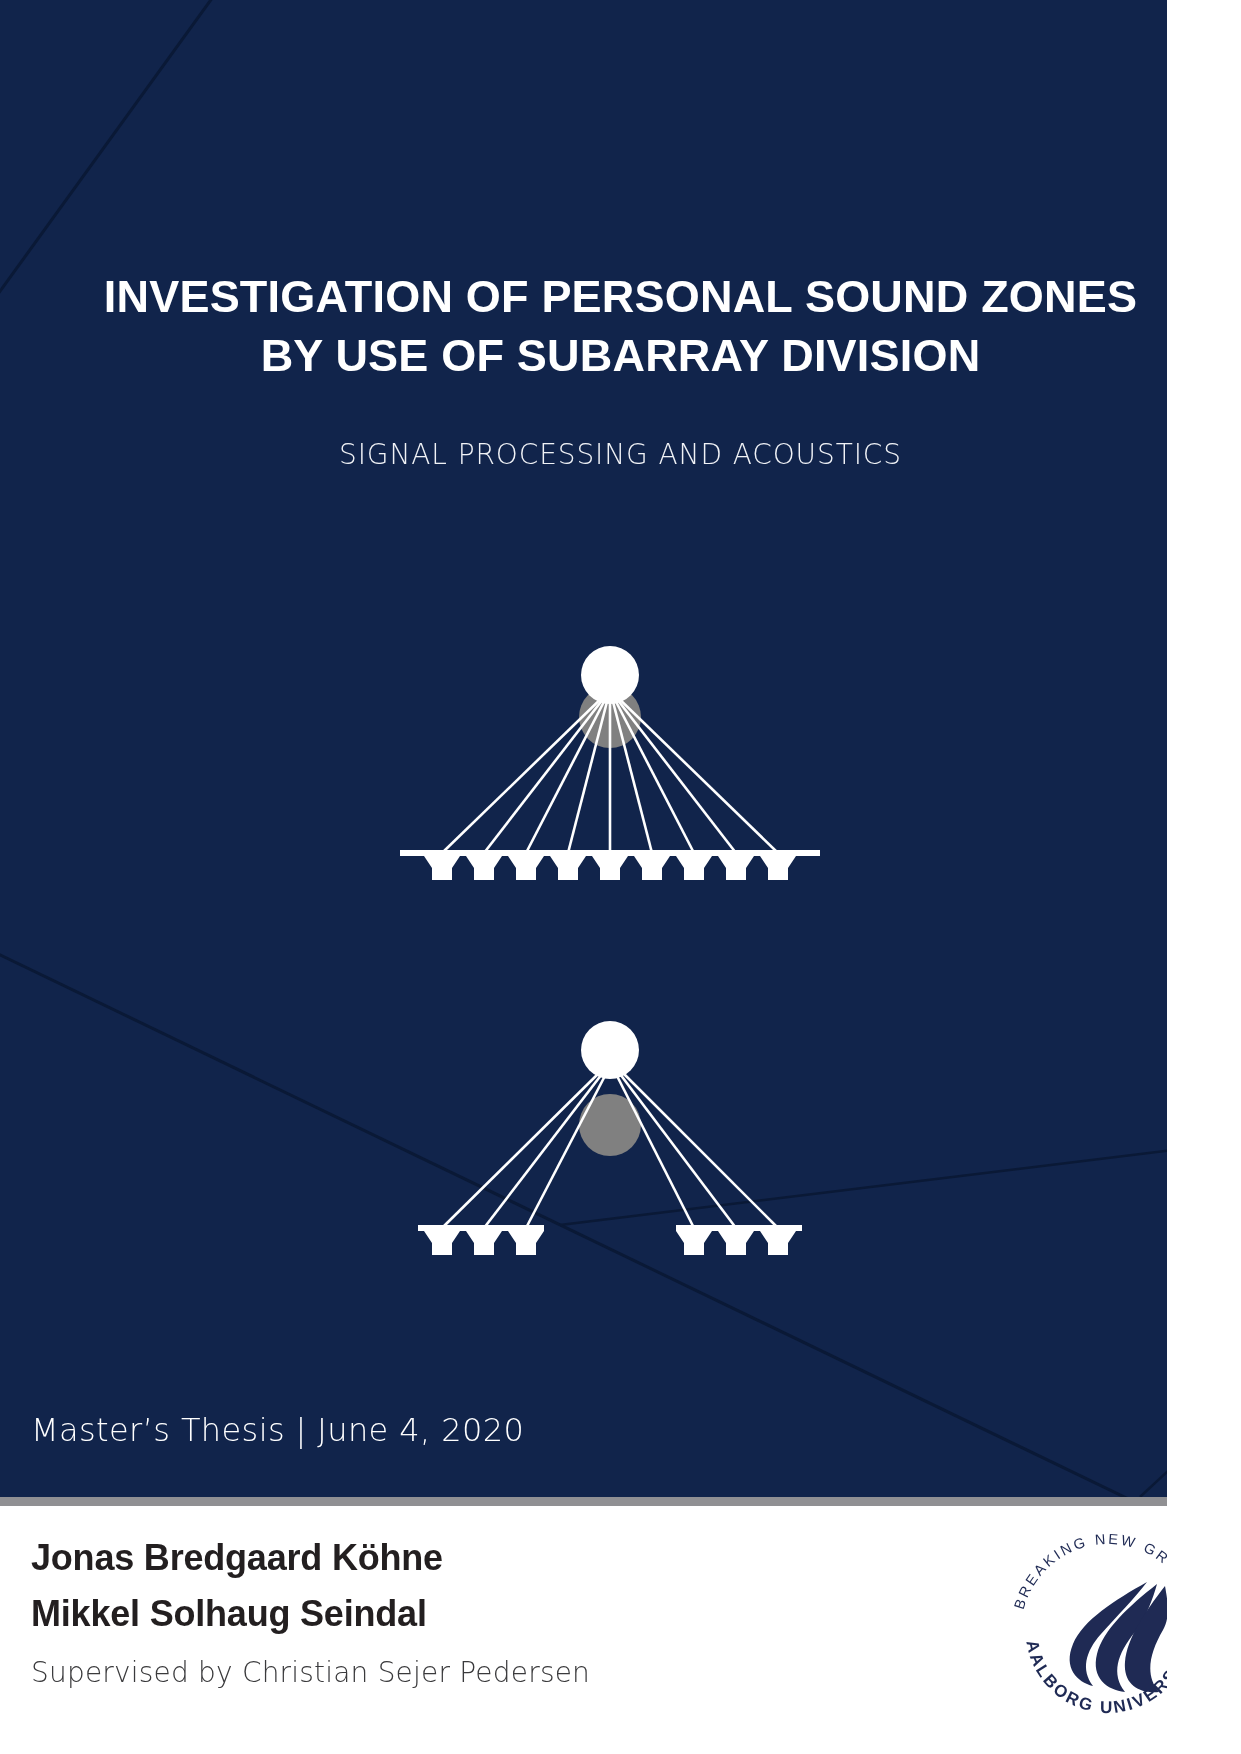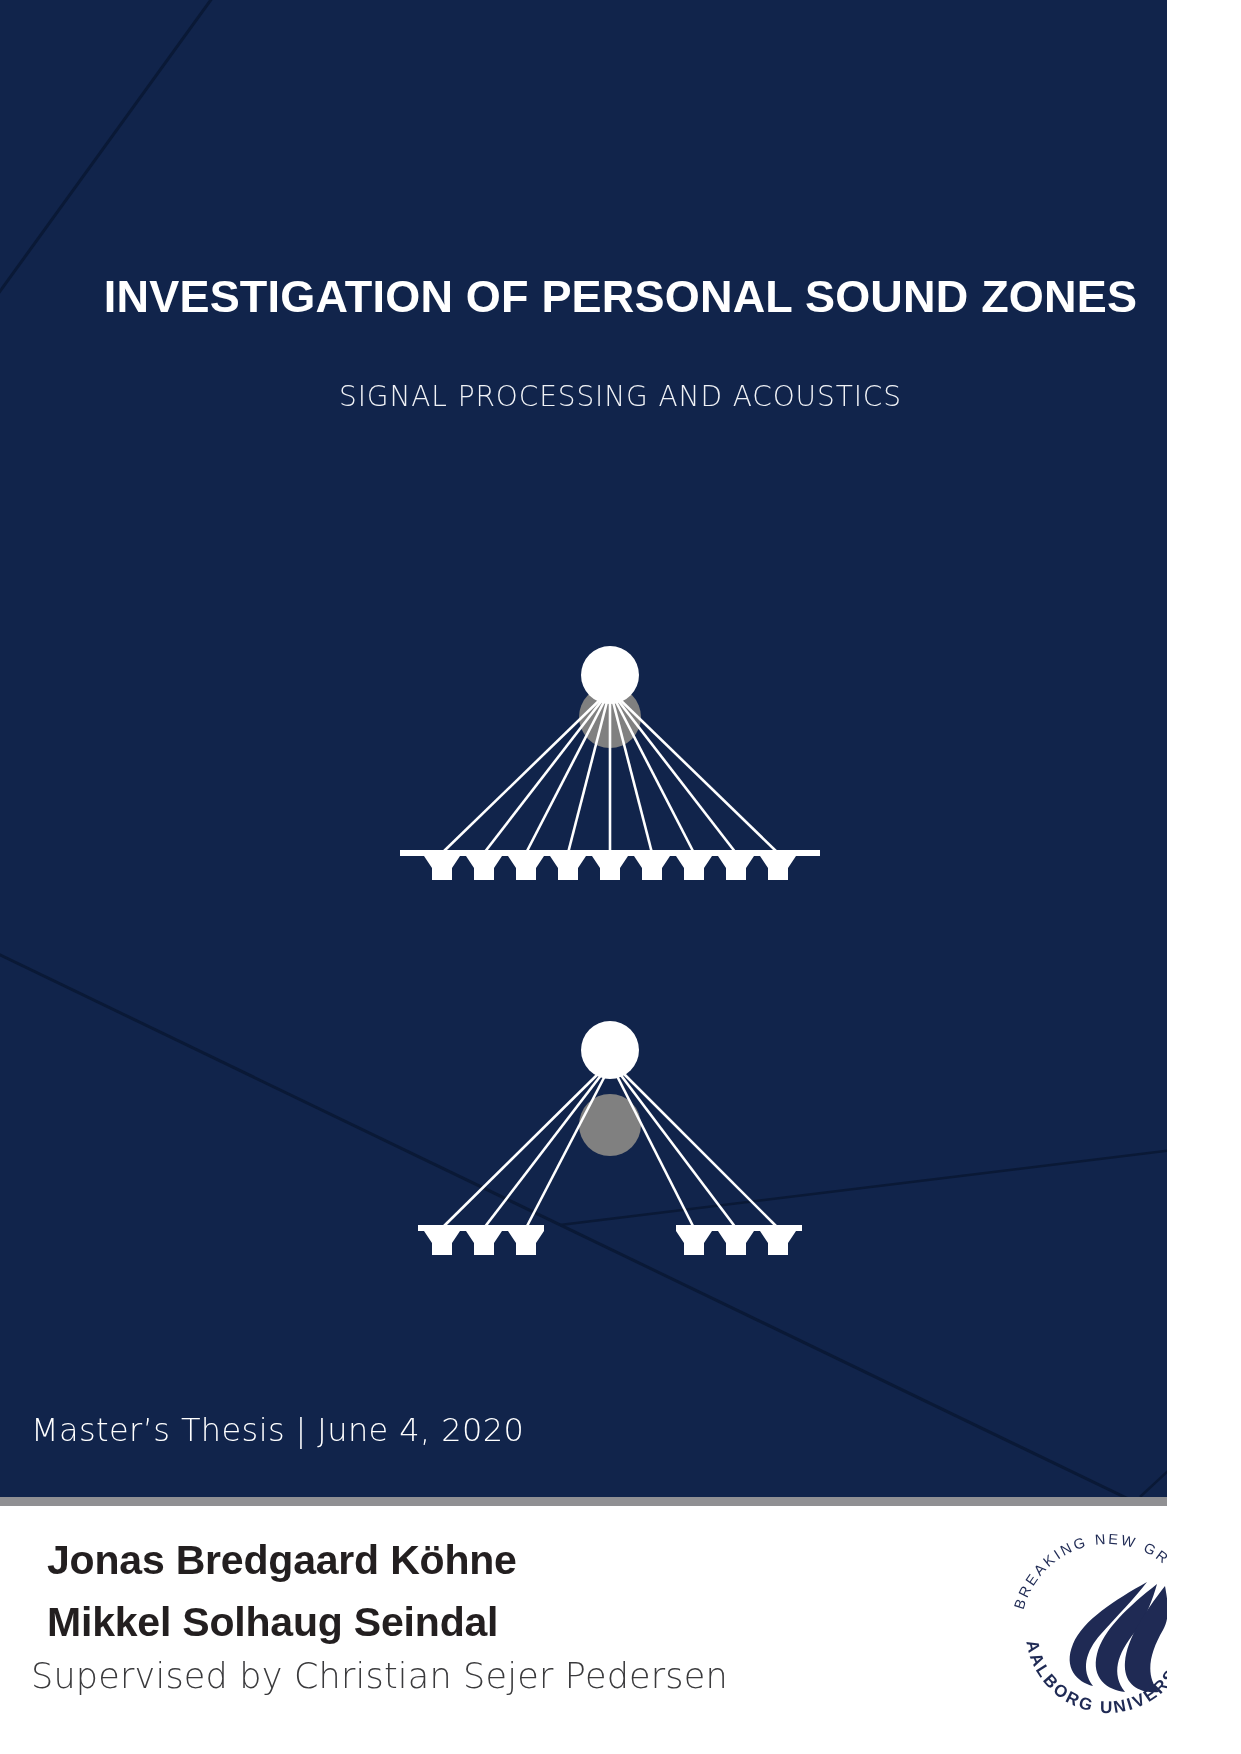--- a/index.html
+++ b/index.html
@@ -120,36 +120,36 @@
   }
 
   .authors {
     position: absolute;
     left: 31px;
     top: 32px;
     width: 800px;
   }
 
   .author {
-    margin: 0 0 16px 16px;
+    margin: 0 0 16px 0;
     color: #231f20;
-    font-size: 41px;
+    font-size: 36px;
     font-weight: 700;
     line-height: 1.12;
     letter-spacing: -0.2px;
     font-family: "Liberation Sans", sans-serif;
   }
   .author:last-of-type { margin-bottom: 0; }
 
   .supervisor {
     position: absolute;
     left: 31px;
     top: 150px;
     color: #3a3a3c;
-    font-size: 35px;
+    font-size: 28px;
     font-weight: 300;
     letter-spacing: 0.2px;
     font-family: "DejaVu Sans", sans-serif;
   }
 
   
   .aau-logo {
     position: absolute;
     right: 22px;
     top: 14px;
@@ -167,20 +167,21 @@
     <svg class="hero-bg-lines" viewBox="0 0 1241 1497" preserveAspectRatio="none">
       <line x1="218" y1="-10" x2="-15" y2="312" stroke="#0a1936" stroke-width="3"></line>
       <line x1="-10" y1="950" x2="1255" y2="1560" stroke="#0a1936" stroke-width="3"></line>
       <line x1="1255" y1="1140" x2="560" y2="1225" stroke="#0a1936" stroke-width="2.5"></line>
       <line x1="1255" y1="1390" x2="1140" y2="1497" stroke="#0a1936" stroke-width="2.5"></line>
     </svg>
 
     <div class="title-block">
       <h1 class="main-title">
         <span>INVESTIGATION OF PERSONAL SOUND ZONES</span><br>
+        <span>BY USE OF SUBARRAY DIVISION</span>
       </h1>
       <div class="subtitle">SIGNAL PROCESSING AND ACOUSTICS</div>
     </div>
 
     <svg class="figure-one" viewBox="0 0 420 240">
 
       <circle cx="210" cy="72" r="31" fill="#808080"></circle>
 
       <g stroke="#ffffff" stroke-width="2.6" fill="none">
         <line x1="210" y1="45" x2="42" y2="208"></line>

